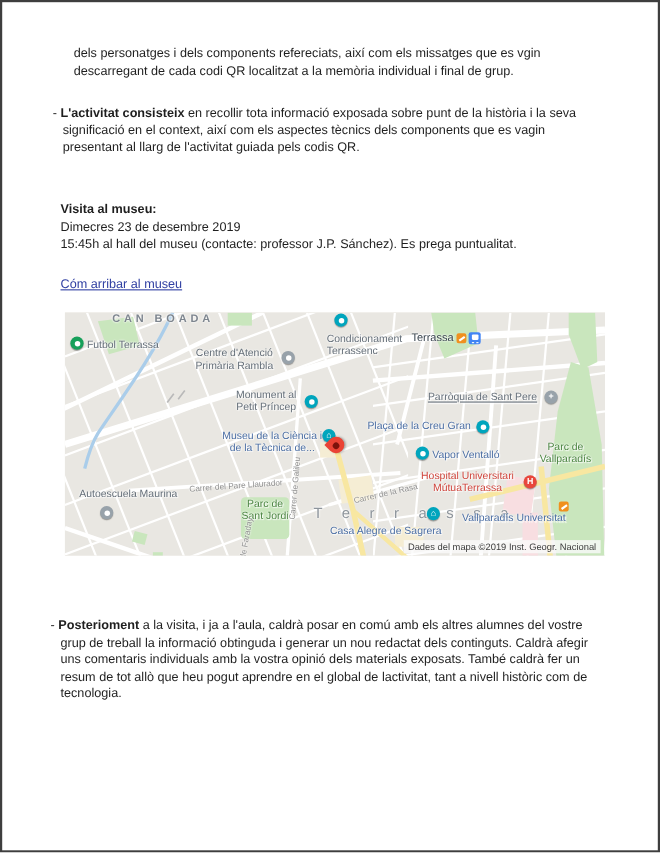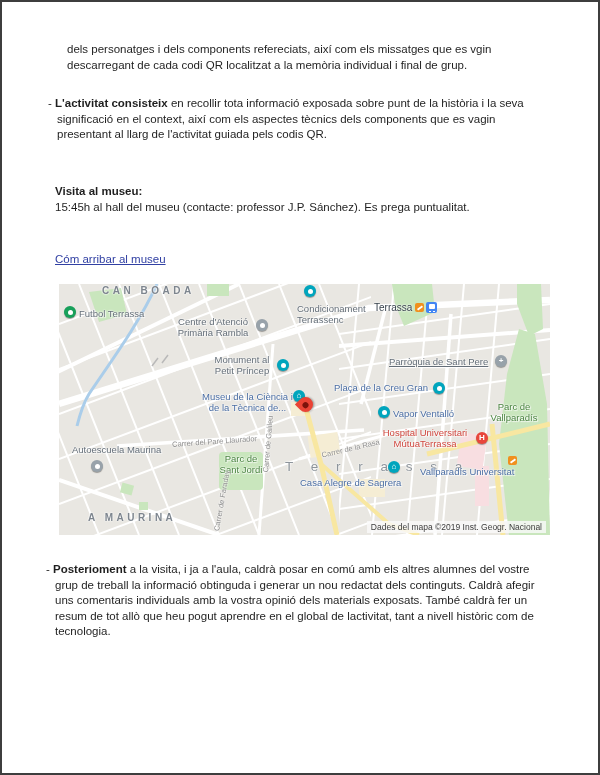--- a/index.html
+++ b/index.html
@@ -9,21 +9,21 @@
     font-family:"Liberation Sans",sans-serif;color:#1f1f1f;
   }
   .para{position:absolute;font-size:11.5px;line-height:15.6px;}
   .bullet{padding-left:9px;text-indent:-9px;}
   .b{font-weight:bold;}
   .vline{display:block;}
   .doclink{color:#3140a3;text-decoration:underline;cursor:pointer;font-size:11.5px;}
 
   
   .map{
-    position:absolute;left:57px;top:282px;width:491px;height:251px;
+    position:absolute;left:57px;top:282px;width:491px;height:221px;
     background:#e9e7e2;overflow:hidden;
   }
   .map *{box-sizing:border-box;}
   .map svg{position:absolute;left:0;top:0;}
   .mlabel{
     position:absolute;font-size:9.5px;line-height:10.5px;color:#646e78;
     text-shadow:0 0 2px #fff,0 0 2px #fff,1px 1px 1px rgba(255,255,255,.85);
     white-space:nowrap;
   }
   .wrap{white-space:normal;text-align:center;}
@@ -94,20 +94,21 @@
 <body>
 
 <div class="page">
 
   <div class="para bullet" style="left:46px;top:94px;width:478px;"><span>- </span><span class="b">L'activitat consisteix</span><span> en recollir tota informació exposada sobre punt de la història i la seva significació en el context, així com els aspectes tècnics dels components que es vagin presentant al llarg de l'activitat guiada pels codis QR.</span></div>
 
   <div class="para" style="left:65px;top:40px;width:458px;">dels personatges i dels components refereciats, així com els missatges que es vgin descarregant de cada codi QR localitzat a la memòria individual i final de grup.</div>
 
   <div class="para" style="left:53px;top:182px;width:490px;">
     <span class="vline b">Visita al museu:</span>
+    <span class="vline">Dimecres 23 de desembre 2019</span>
     <span class="vline">15:45h al hall del museu (contacte: professor J.P. Sánchez). Es prega puntualitat.</span>
   </div>
 
   <a class="doclink" style="position:absolute;left:53px;top:251px;">Cóm arribar al museu</a>
 
   <div class="map">
 
     <svg width="491" height="251" viewBox="0 0 491 251">
       <defs>
         <clipPath id="clipL">

